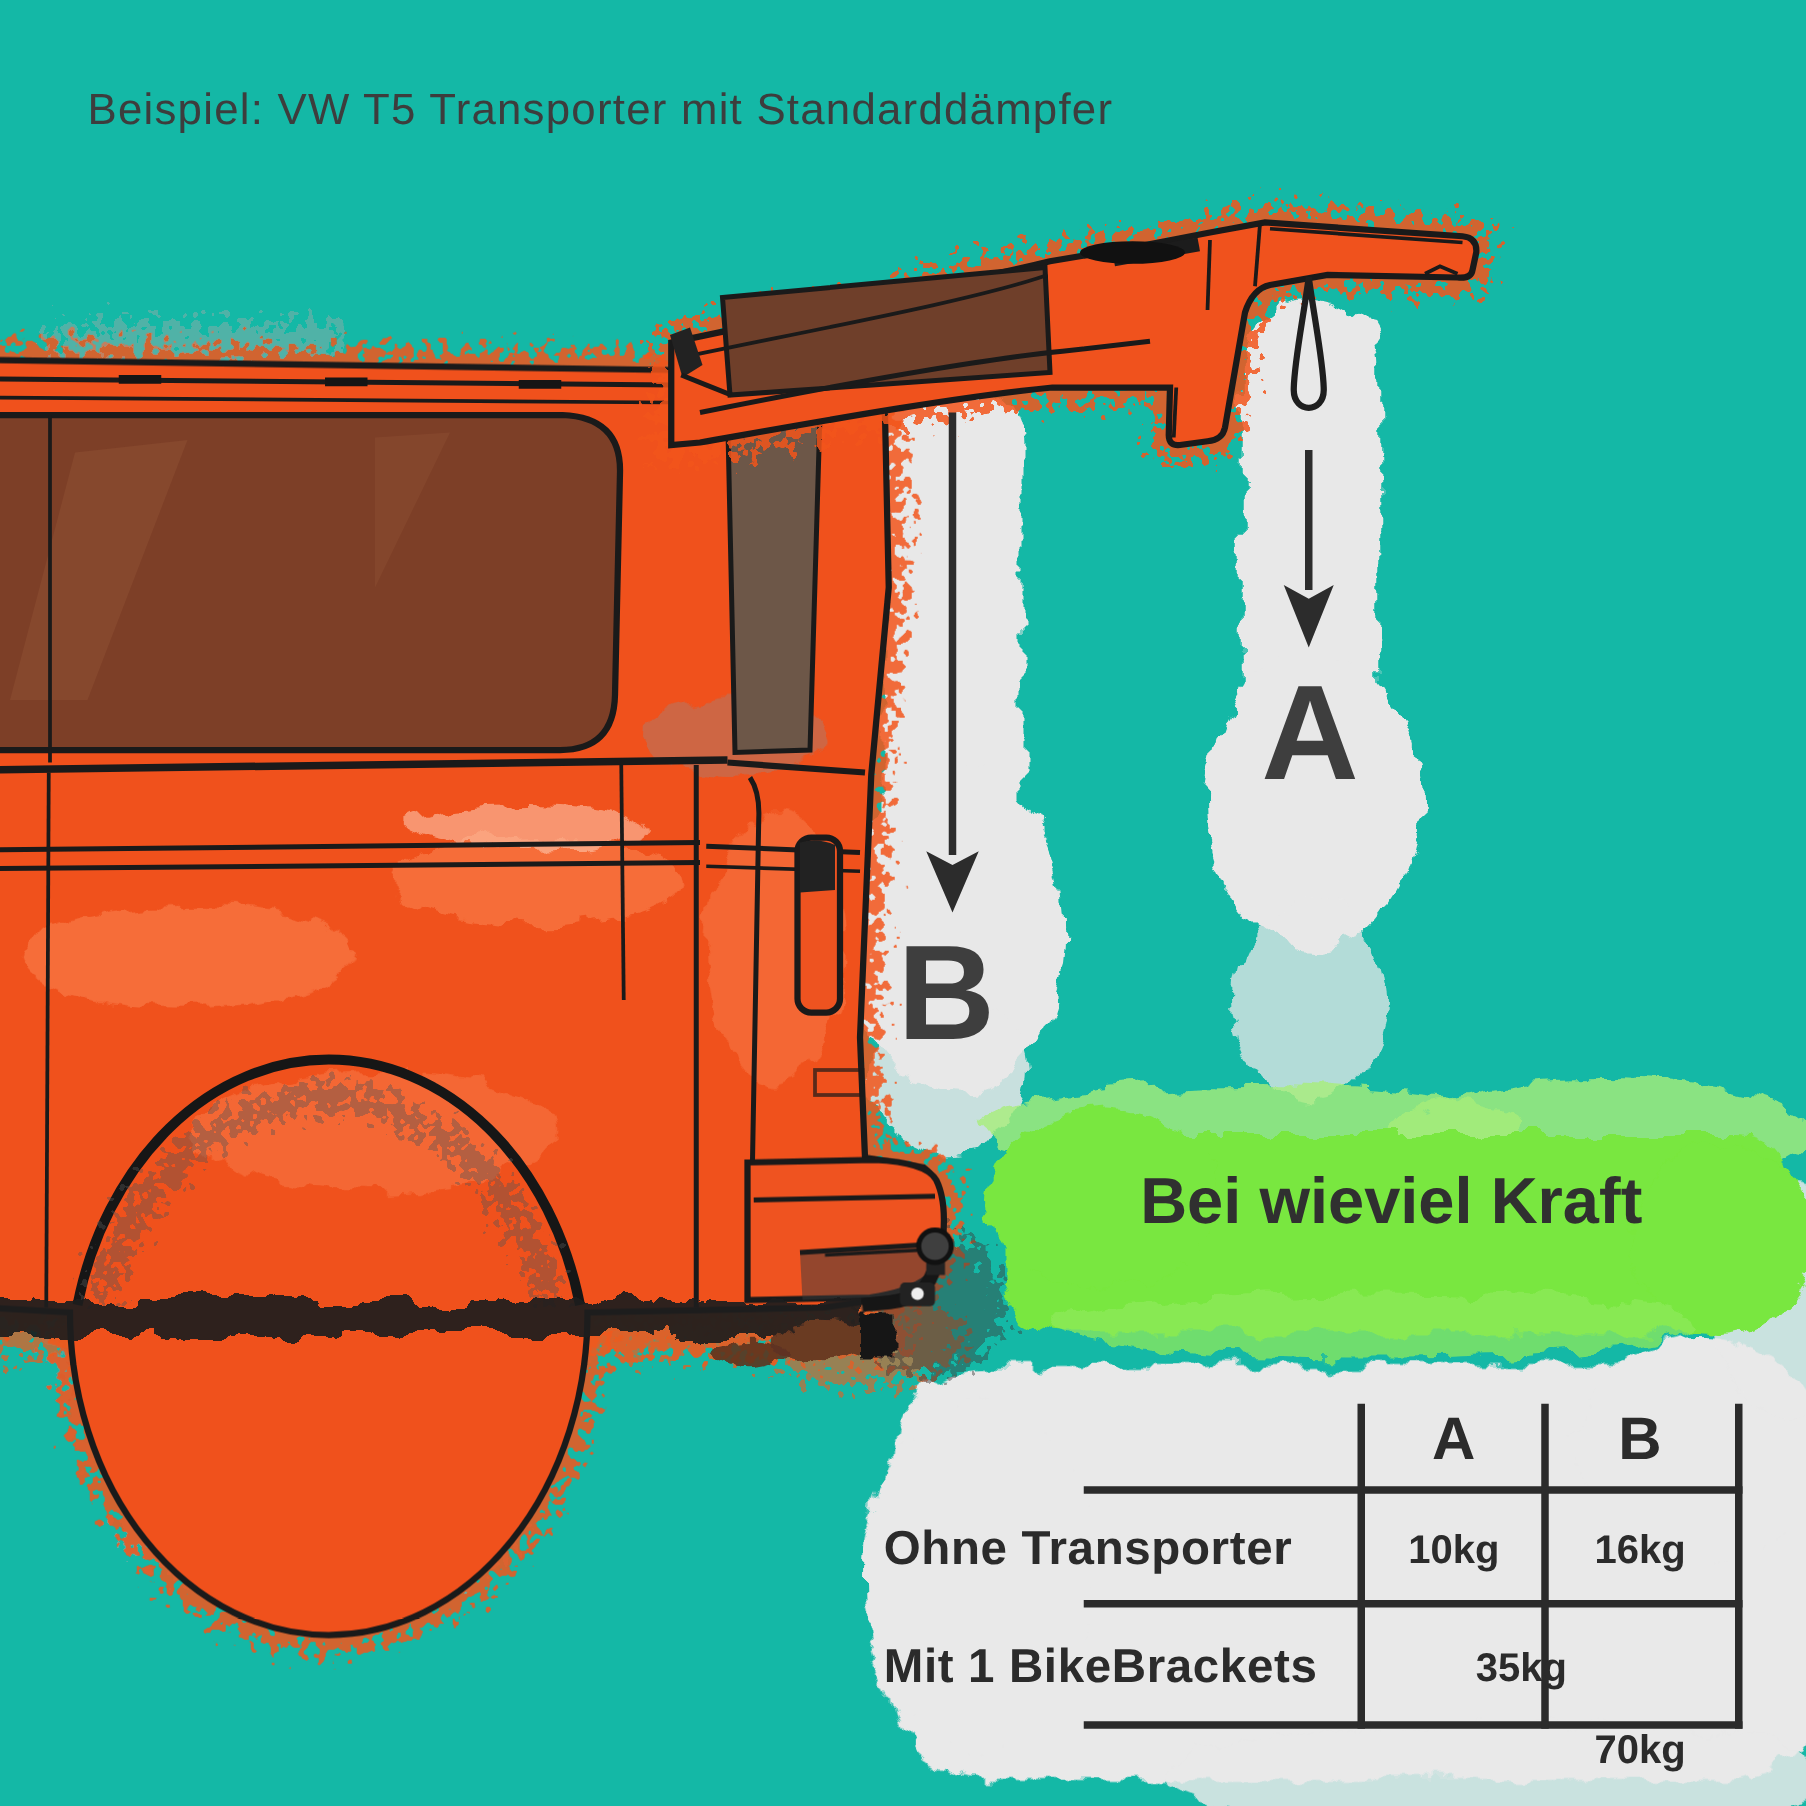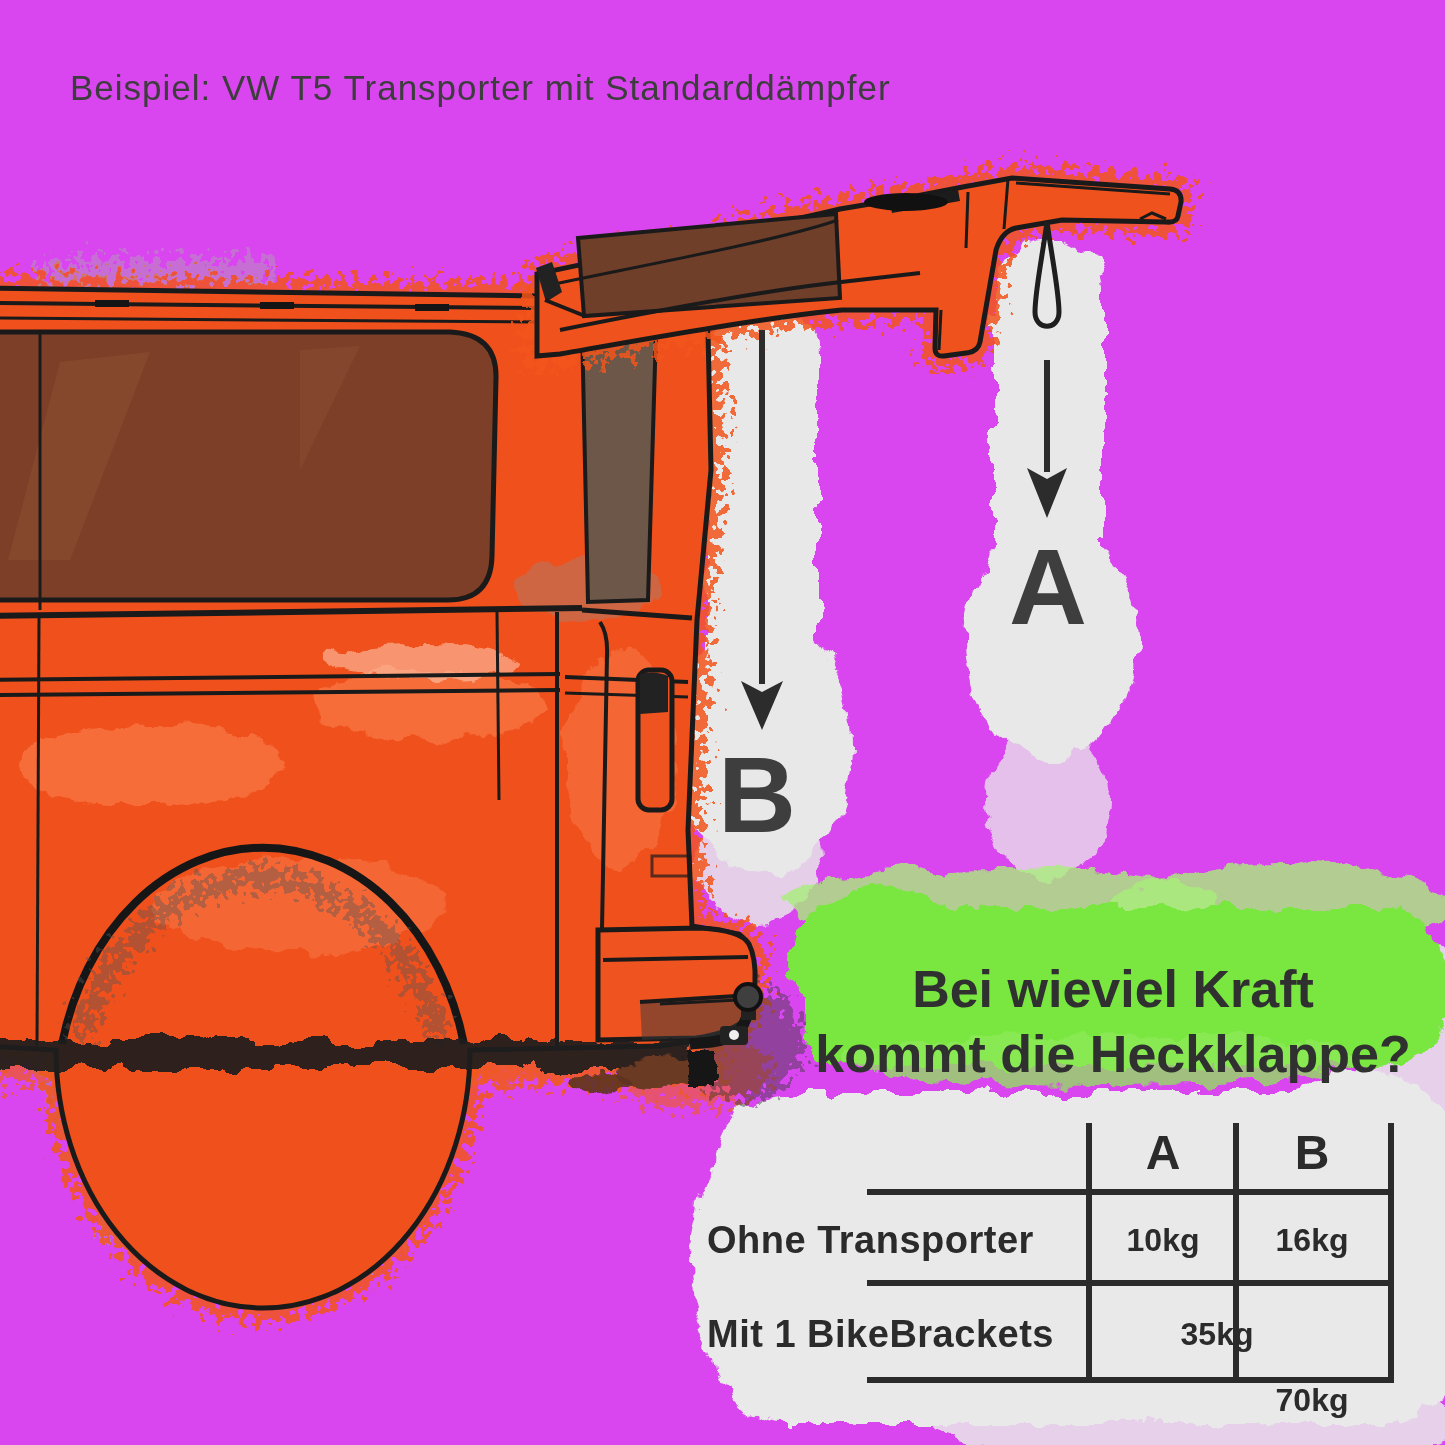--- a/index.html
+++ b/index.html
@@ -1,32 +1,32 @@
 <!DOCTYPE html>
 <html><head>
 <meta charset="utf-8">
 <style>
   html,body{margin:0;padding:0;background:#ffffff;}
   .canvas{
     position:relative;width:1445px;height:1445px;overflow:hidden;
-    background:#d946ef;font-family:"Liberation Sans",sans-serif;
+    background:#14b8a6;font-family:"Liberation Sans",sans-serif;
   }
   .art{position:absolute;left:0;top:0;width:1445px;height:1445px;}
   .txt{position:absolute;color:#333;white-space:nowrap;}
   .title{
     left:70px;top:68px;font-size:35px;font-weight:300;
     letter-spacing:1px;color:#3d3d3d;
   }
   .big-letter{
     font-size:108px;font-weight:700;color:#3e3e3e;
     transform:translate(-50%,-54%);
   }
   .q-line{
     font-size:52px;font-weight:700;color:#303030;
-    transform:translate(-50%,-50%);letter-spacing:0px;margin-top:28px;
+    transform:translate(-50%,-50%);letter-spacing:0px;
   }
   .tbl-header{
     font-size:48px;font-weight:700;color:#2b2b2b;
     transform:translate(-50%,-50%);
   }
   .tbl-label{
     font-size:38px;font-weight:700;color:#2b2b2b;
     transform:translate(0,-50%);letter-spacing:0.5px;
   }
   .tbl-value{
@@ -233,21 +233,20 @@
       <ellipse cx="1100" cy="1060" rx="260" ry="26" fill="#8eea5b" opacity="0.75"></ellipse>
     </g>
   </svg>
 
   <div class="txt title">Beispiel: VW T5 Transporter mit Standarddämpfer</div>
 
   <div class="txt big-letter" style="left:1048px;top:591px">A</div>
   <div class="txt big-letter" style="left:757px;top:799px">B</div>
 
   <div class="txt q-line" style="left:1113px;top:961px">Bei wieviel Kraft</div>
-  <div class="txt q-line" style="left:1113px;top:1026px">kommt die Heckklappe?</div>
 
   <div>
 
     <div class="tbl-line" style="left:867px;top:1189px;width:527px;height:6px"></div>
     <div class="tbl-line" style="left:867px;top:1280px;width:527px;height:6px"></div>
     <div class="tbl-line" style="left:867px;top:1377px;width:527px;height:6px"></div>
     <div class="tbl-line" style="left:1086px;top:1123px;width:6px;height:260px"></div>
     <div class="tbl-line" style="left:1233px;top:1123px;width:6px;height:260px"></div>
     <div class="tbl-line" style="left:1388px;top:1123px;width:6px;height:260px"></div>
 

